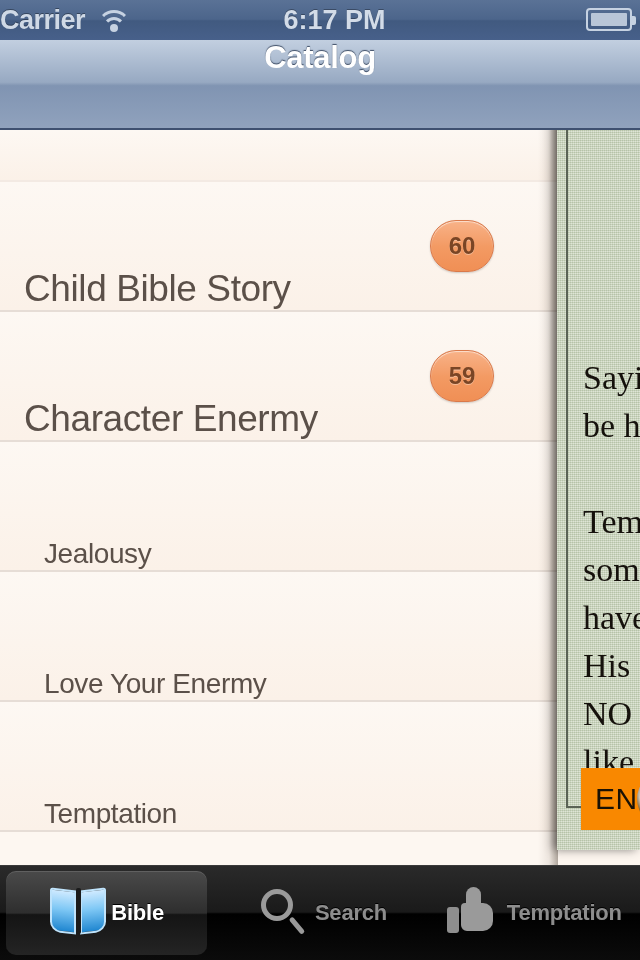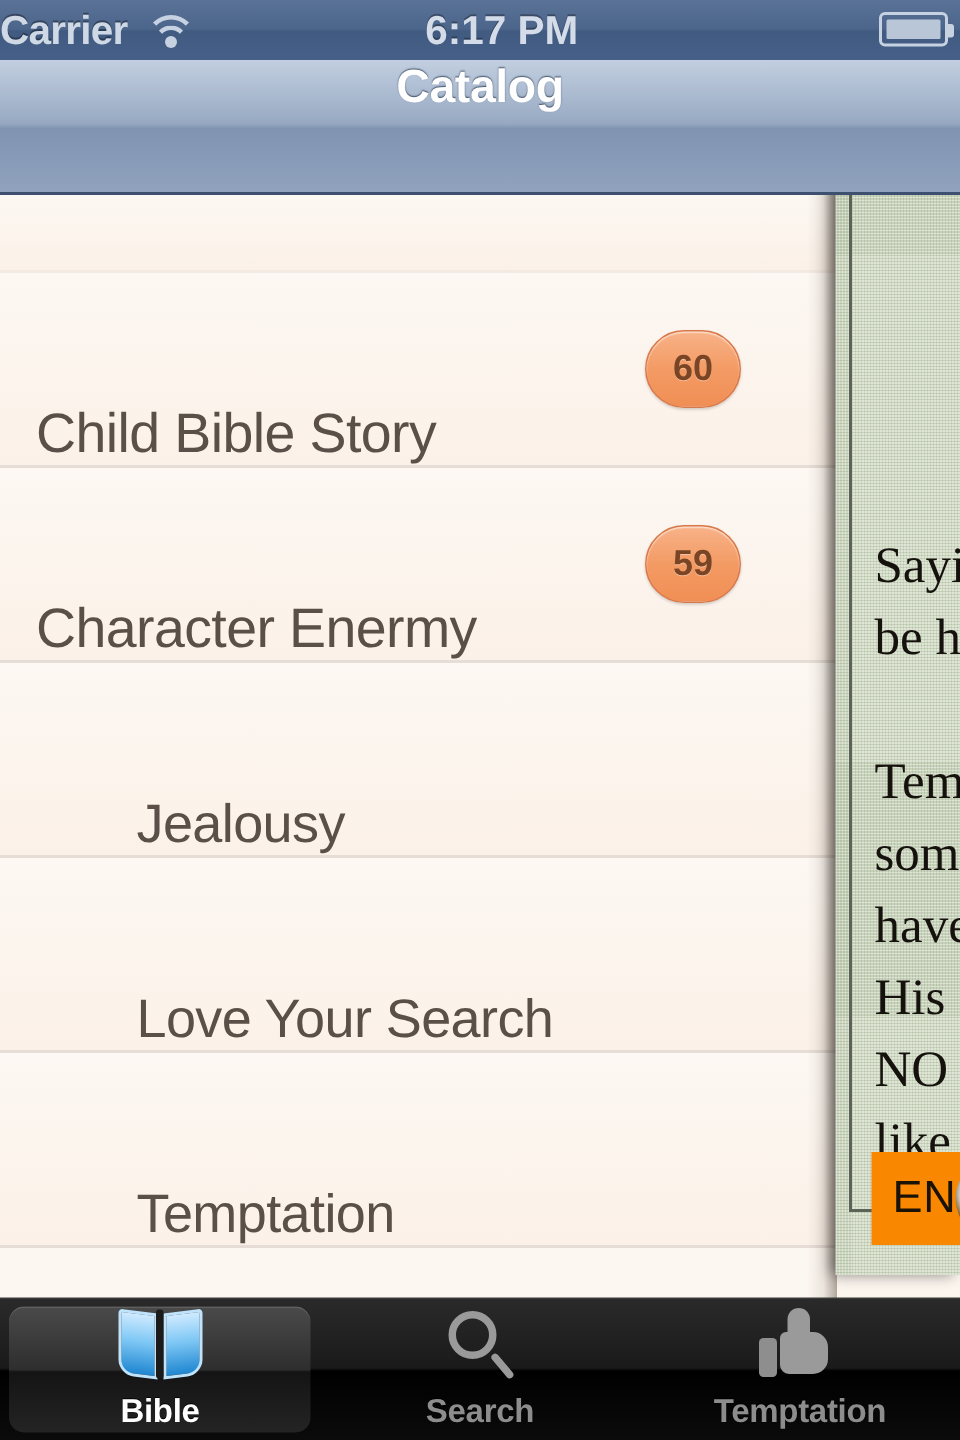--- a/index.html
+++ b/index.html
@@ -70,21 +70,21 @@
     position:relative;height:130px;box-sizing:border-box;
     border-bottom:2px solid #e6ddd6;
     display:flex;align-items:flex-end;
     background:linear-gradient(to bottom,#fdf8f3 0%,#fbf1e8 100%);
   }
   .row.partial{height:52px;border-bottom:2px solid #f3eae3;}
   .row-label{
     color:#5b5049;font-size:37px;letter-spacing:-0.4px;white-space:nowrap;
   }
   .row.level1 .row-label{padding-left:24px;}
-  .row.level2 .row-label{padding-left:91px;font-size:36px;}
+  .row.level2 .row-label{padding-left:44px;font-size:28px;}
   .badge{
     position:absolute;right:64px;top:50%;transform:translateY(-50%);
     min-width:64px;height:52px;padding:0 14px;border-radius:26px;box-sizing:border-box;
     background:linear-gradient(to bottom,#f8b288 0%,#f39a63 52%,#f08f55 100%);
     border:1.5px solid #d9794a;
     display:flex;align-items:center;justify-content:center;
     box-shadow:inset 0 1px 1px rgba(255,255,255,.6),0 1px 2px rgba(0,0,0,.18);
   }
   .badge-text{
     color:#7a4525;font-size:24px;font-weight:bold;
@@ -142,21 +142,21 @@
     box-shadow:inset 0 0 6px rgba(0,0,0,.5);
   }
 
   
   .tabbar{
     position:absolute;bottom:0;left:0;width:640px;height:94px;z-index:40;
     background:linear-gradient(to bottom,#2a2a2a 0%,#1a1a1a 49%,#000 51%,#0b0b0b 100%);
     border-top:1px solid #3a3a3a;display:flex;
   }
   .tab{
-    flex:1;position:relative;display:flex;flex-direction:column;
+    flex:1;position:relative;display:flex;flex-direction:row;
     align-items:center;justify-content:center;gap:4px;
   }
   .tab.selected::before{
     content:"";position:absolute;left:6px;right:6px;top:5px;bottom:5px;border-radius:10px;
     background:linear-gradient(to bottom,#4a4a4a 0%,#2e2e2e 50%,#141414 52%,#242424 100%);
     box-shadow:inset 0 1px 0 rgba(255,255,255,.12);
   }
   .tab-icon{position:relative;width:58px;height:52px;z-index:2;}
   .tab-label{
     position:relative;z-index:2;font-size:22px;font-weight:bold;letter-spacing:-0.2px;
@@ -238,21 +238,21 @@
       <div class="row level1">
         <div class="row-label">Character Enermy</div>
         <div class="badge">
           <span class="badge-text">59</span>
         </div>
       </div>
       <div class="row level2">
         <div class="row-label">Jealousy</div>
       </div>
       <div class="row level2">
-        <div class="row-label">Love Your Search</div>
+        <div class="row-label">Love Your Enermy</div>
       </div>
       <div class="row level2">
         <div class="row-label">Temptation</div>
       </div>
     </div>
   <div class="list-edge"></div>
 
   <div class="reader">
     <div class="reader-navbar">
       <div class="menu-btn">

